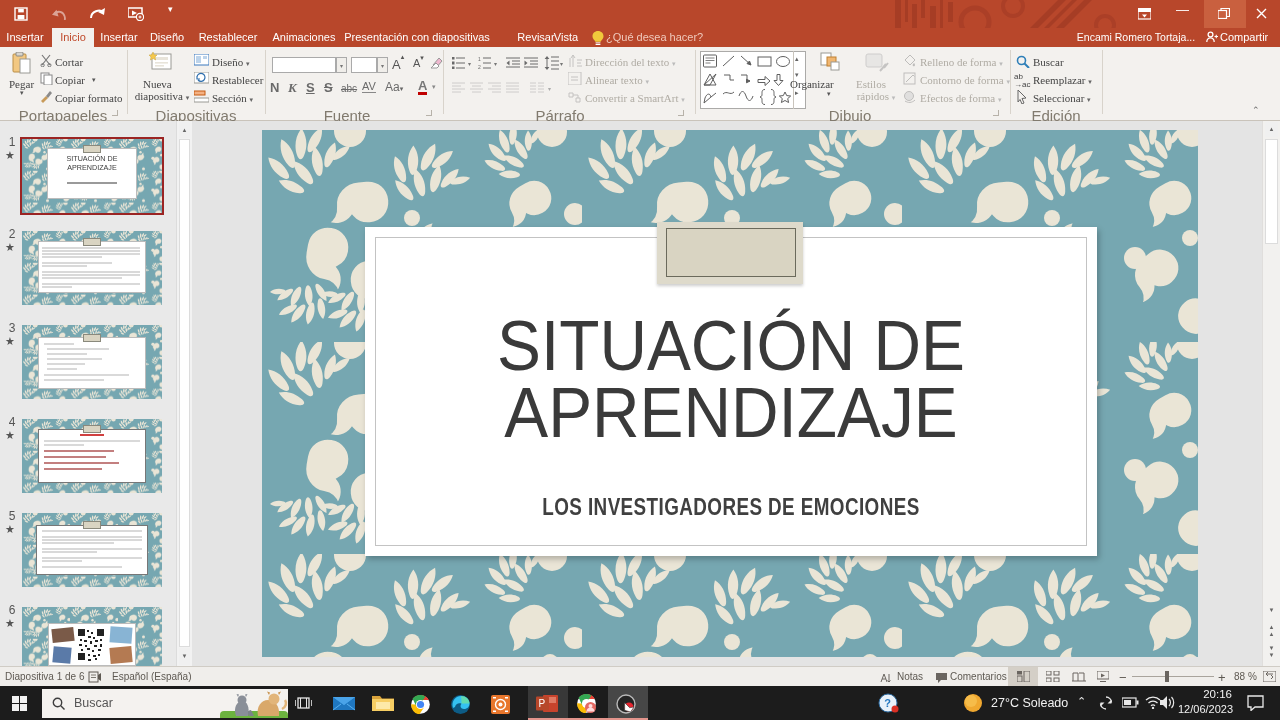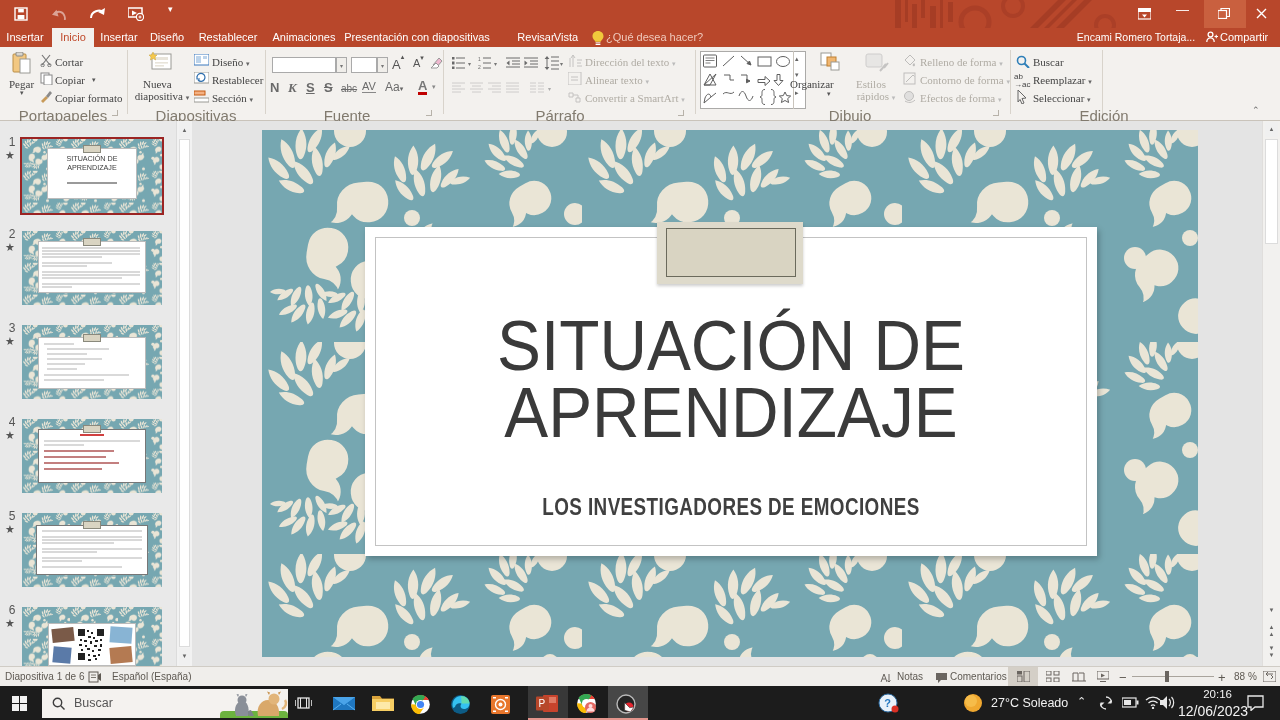--- a/index.html
+++ b/index.html
@@ -138,21 +138,21 @@
       <div class="gsep" style="left:265px"></div>
       <div class="gsep" style="left:443px"></div>
       <div class="gsep" style="left:695px"></div>
       <div class="gsep" style="left:1010px"></div>
       <div class="gsep" style="left:1102px"></div>
     <div class="glabel" style="left:3px">Portapapeles</div>
     <div class="glabel" style="left:136px">Diapositivas</div>
     <div class="glabel" style="left:287px">Fuente</div>
     <div class="glabel" style="left:500px">Párrafo</div>
     <div class="glabel" style="left:790px">Dibujo</div>
-    <div class="glabel" style="left:1044px">Edición</div>
+    <div class="glabel" style="left:996px">Edición</div>
     <div class="dlg" style="left:112px"></div>
       <div class="dlg" style="left:426px"></div>
       <div class="dlg" style="left:678px"></div>
       <div class="dlg" style="left:993px"></div>
 
     <svg class="ribicon" style="left:12px;top:5px" width="20" height="22" viewBox="0 0 20 22">
         <rect x="1" y="2" width="13" height="18" rx="1" fill="#f2c882" stroke="#ba8e46"></rect>
         <rect x="4" y="0" width="7" height="4" rx="1" fill="#d8d5ce" stroke="#8a8a84"></rect>
         <rect x="8" y="7" width="10" height="14" fill="#fff" stroke="#9a9a94"></rect>
       </svg>
@@ -767,18 +767,18 @@
           <path d="M3.5 8 a6.5 6.5 0 0 1 9 0"></path>
           <path d="M6 10.7 a3.2 3.2 0 0 1 4 0"></path>
         </g>
         <circle cx="8" cy="13" r="1.2" fill="#e8e8e8"></circle>
       </svg>
     <svg class="abs" style="left:1160px;top:9px" width="16" height="15" viewBox="0 0 16 15">
         <path d="M0 5 h3 l4 -4 v13 l-4 -4 h-3 z" fill="#e8e8e8"></path>
         <path d="M9 4 a 5 5 0 0 1 0 7 M11.5 2 a 8 8 0 0 1 0 11" fill="none" stroke="#e8e8e8" stroke-width="1.2"></path>
       </svg>
     <div class="abs" style="left:1180px;top:2px;width:52px;text-align:right;color:#f2f2f2;font-size:11.5px">20:16</div>
-    <div class="abs" style="left:1178px;top:17px;width:54px;text-align:left;color:#f2f2f2;font-size:14px">12/06/2023</div>
+    <div class="abs" style="left:1178px;top:17px;width:54px;text-align:left;color:#f2f2f2;font-size:11px">12/06/2023</div>
     <svg class="abs" style="left:1247px;top:9px" width="17" height="16" viewBox="0 0 17 16">
         <path d="M1 1 h15 v11 h-8 l-4 3.5 v-3.5 h-3 z" fill="none" stroke="#e8e8e8" stroke-width="1.3"></path>
       </svg>
   </div>
 </div>
 
 </body></html>

